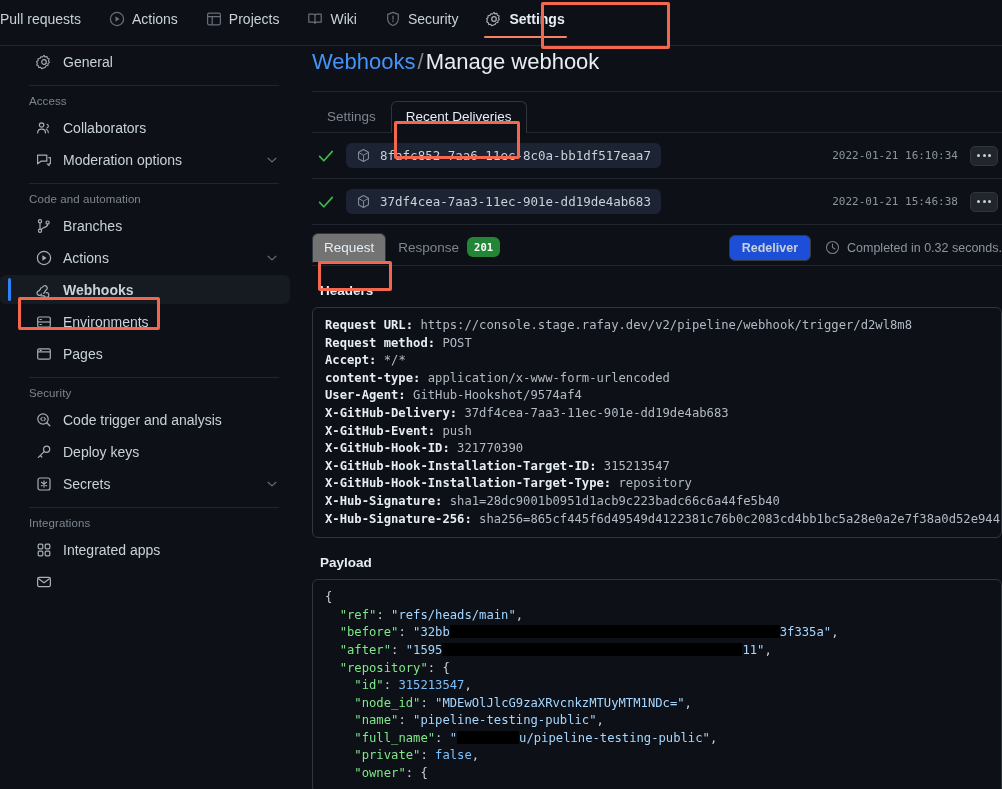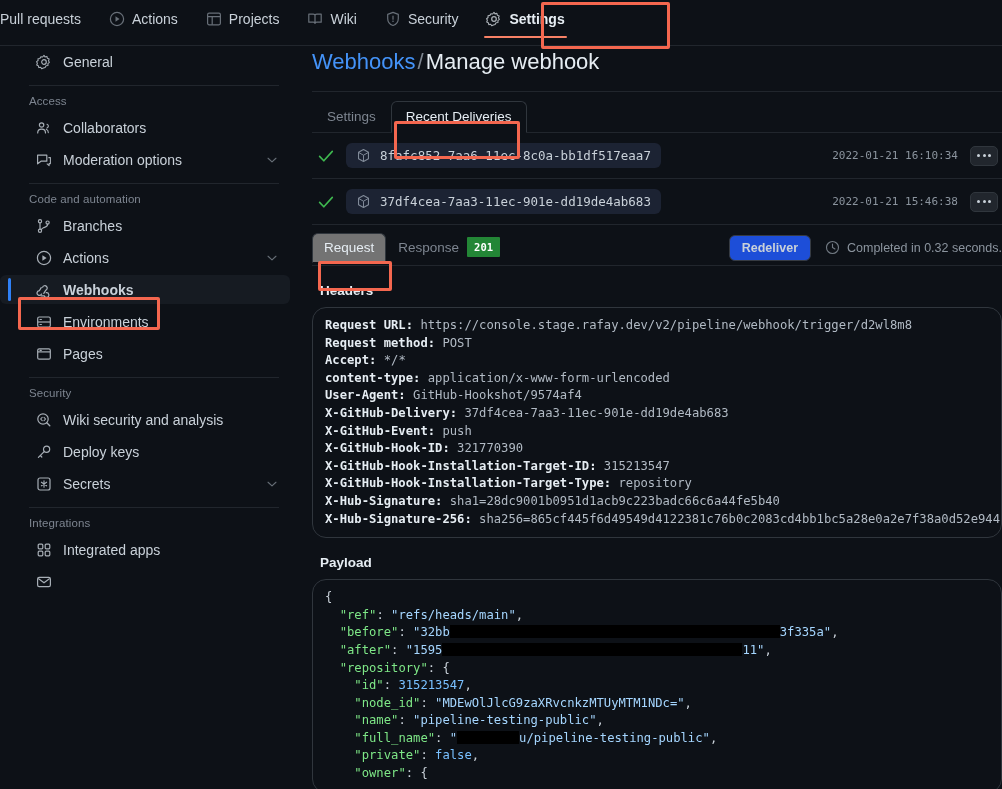--- a/index.html
+++ b/index.html
@@ -120,34 +120,34 @@
     height: 1px; background: #21262d;
   }
   .rtab {
     font-size: 13.5px; padding: 6px 11px 7px; color: #7d8590;
     border: 1px solid transparent; border-radius: 6px 6px 0 0;
     position: relative; z-index: 2; display: flex; align-items: center; gap: 8px;
   }
   .rtab.active { color: #e6edf3; background: #737373; border-color: #30363d; border-bottom-color: #0d1117; }
   .badge-201 {
     background: #238636; color: #fff; font-size: 10.5px; font-weight: bold;
-    border-radius: 1px; padding: 4px 7px; font-family: "DejaVu Sans Mono", monospace;
+    border-radius: 6px; padding: 4px 7px; font-family: "DejaVu Sans Mono", monospace;
   }
   .rr-spacer { flex: 1; }
   .btn-redeliver {
     background: #1d4ed8; border: 1px solid #363b42; border-radius: 6px;
     color: #c9d1d9; font-size: 12.5px; font-weight: bold; padding: 5px 12px;
   }
   .completed { display: flex; align-items: center; gap: 7px; margin-left: 14px; font-size: 12.5px; color: #8b949e; }
   .clock { width: 15px; height: 15px; opacity: .8; flex: none; }
 
   
   .sect-title { font-size: 13.5px; color: #e6edf3; font-weight: bold; margin: 17px 0 9px 8px; }
   .code {
-    border: 1px solid #30363d; border-radius: 14px; background: #0d1117;
+    border: 1px solid #30363d; border-radius: 6px; background: #0d1117;
     padding: 9px 12px; font-family: "DejaVu Sans Mono", monospace;
     font-size: 12.2px; line-height: 17.6px; color: #c9d1d9;
     white-space: pre; overflow: hidden;
   }
   .code b { color: #e6edf3; font-weight: bold; }
   .code .v { color: #b1bac4; }
   .k { color: #7ee787; }
   .s { color: #a5d6ff; }
   .n { color: #79c0ff; }
   .p { color: #c9d1d9; }
@@ -308,21 +308,21 @@
 
     <div class="side-head">Security</div>
     <div class="side-row">
       <span class="side-icon">
           <svg viewBox="0 0 16 16" width="16" height="16">
             <circle cx="7" cy="7" r="5.2" fill="none" stroke="#c9d1d9" stroke-width="1.2"></circle>
             <path d="M10.8 10.8l3 3" stroke="#c9d1d9" stroke-width="1.3" stroke-linecap="round"></path>
             <path d="M6.2 5.3L4.6 7l1.6 1.7M8 5.3L9.6 7 8 8.7" fill="none" stroke="#c9d1d9" stroke-width="1.05" stroke-linecap="round" stroke-linejoin="round"></path>
           </svg>
         </span>
-      <span class="side-label">Wiki security and analysis</span>
+      <span class="side-label">Code trigger and analysis</span>
     </div>
     <div class="side-row">
       <span class="side-icon">
           <svg viewBox="0 0 16 16" width="16" height="16">
             <circle cx="10.6" cy="5.2" r="3.1" fill="none" stroke="#c9d1d9" stroke-width="1.2"></circle>
             <path d="M8.4 7.4l-6 6M4.3 11.5l1.5 1.5" fill="none" stroke="#c9d1d9" stroke-width="1.2" stroke-linecap="round"></path>
           </svg>
         </span>
       <span class="side-label">Deploy keys</span>
     </div>

